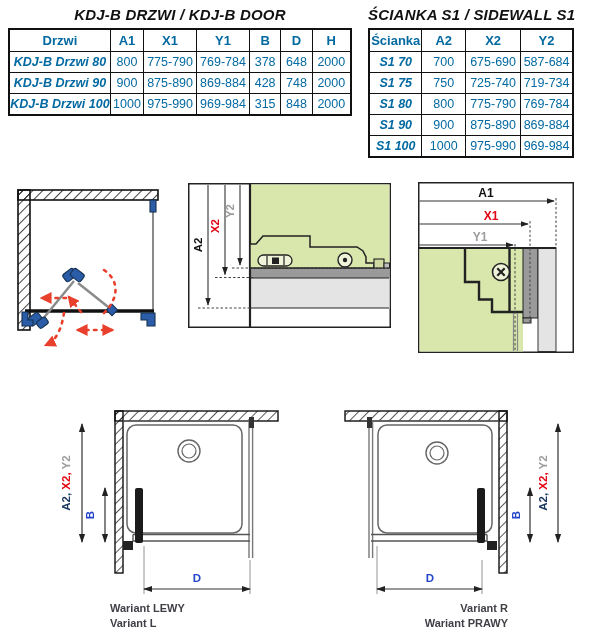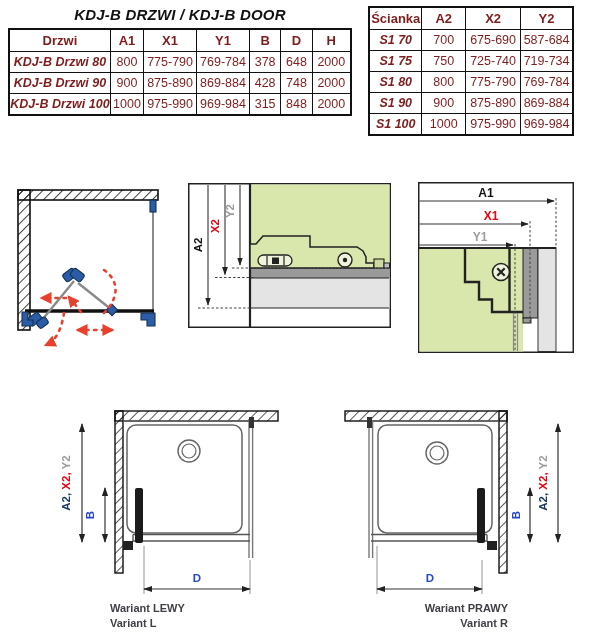--- a/index.html
+++ b/index.html
@@ -5,21 +5,21 @@
   html,body{margin:0;padding:0;background:#fff;}
   .page{position:relative;width:611px;height:642px;background:#ffffff;
         font-family:"Liberation Sans",sans-serif;overflow:hidden;padding-left:20px;}
 
   
   .tbl-block{position:absolute;}
   .tbl-title{font-size:15px;font-weight:bold;font-style:italic;color:#111;
              text-align:center;white-space:nowrap;margin:0 0 5px 0;letter-spacing:.2px;}
   table.tbl{border-collapse:collapse;border:2px solid #111;table-layout:fixed;}
   table.tbl th,table.tbl td{border:1px solid #111;text-align:center;vertical-align:middle;
-             padding:0;font-size:12.5px;color:#7f1d1d;overflow:hidden;white-space:nowrap;}
+             padding:0;font-size:12.5px;color:#0369a1;overflow:hidden;white-space:nowrap;}
   table.tbl th{font-weight:bold;height:21px;font-size:13px;}
   table.tbl td{height:20px;}
   td.name, th.name{font-weight:bold;font-style:italic;}
   .c-red{color:#e30613;} .c-gray{color:#9d9d9c;} .c-blue{color:#2446c8;} .c-purple{color:#7a52c8;}
 
   
   .dg{position:absolute;}
   .cap{position:absolute;font-size:11px;line-height:15px;color:#3f3f46;font-weight:bold;}
   .cap.right{text-align:right;}
   svg text{font-family:"Liberation Sans",sans-serif;}
@@ -69,20 +69,21 @@
           <td>969-984</td>
           <td>315</td>
           <td>848</td>
           <td>2000</td>
         </tr>
       </tbody>
     </table>
   </div>
 
   <div class="tbl-block" style="left:368px;top:6px;width:206px;">
+    <div class="tbl-title">ŚCIANKA S1 / SIDEWALL S1</div>
     <table class="tbl">
       <thead>
         <tr>
           <th style="width:52px">Ścianka</th>
           <th style="width:46px">A2</th>
           <th style="width:56px" class="c-red">X2</th>
           <th style="width:52px" class="c-gray">Y2</th>
         </tr>
       </thead>
       <tbody>
@@ -309,17 +310,17 @@
       <line x1="47" y1="189" x2="152" y2="189" stroke="#333" stroke-width="1.2" marker-start="url(#dimVR)" marker-end="url(#dimVR)"></line>
       <text x="100" y="182" text-anchor="middle" font-size="11.5" font-weight="bold" fill="#2446c8">D</text>
     </g>
   </svg>
 
   <div class="cap" style="left:110px;top:601px;">
     <div>Wariant LEWY</div>
     <div>Variant L</div>
   </div>
   <div class="cap right" style="left:388px;top:601px;width:120px;">
+    <div>Variant R</div>
     <div>Wariant PRAWY</div>
-    <div>Variant R</div>
   </div>
 
 </div>
 
 </body></html>

